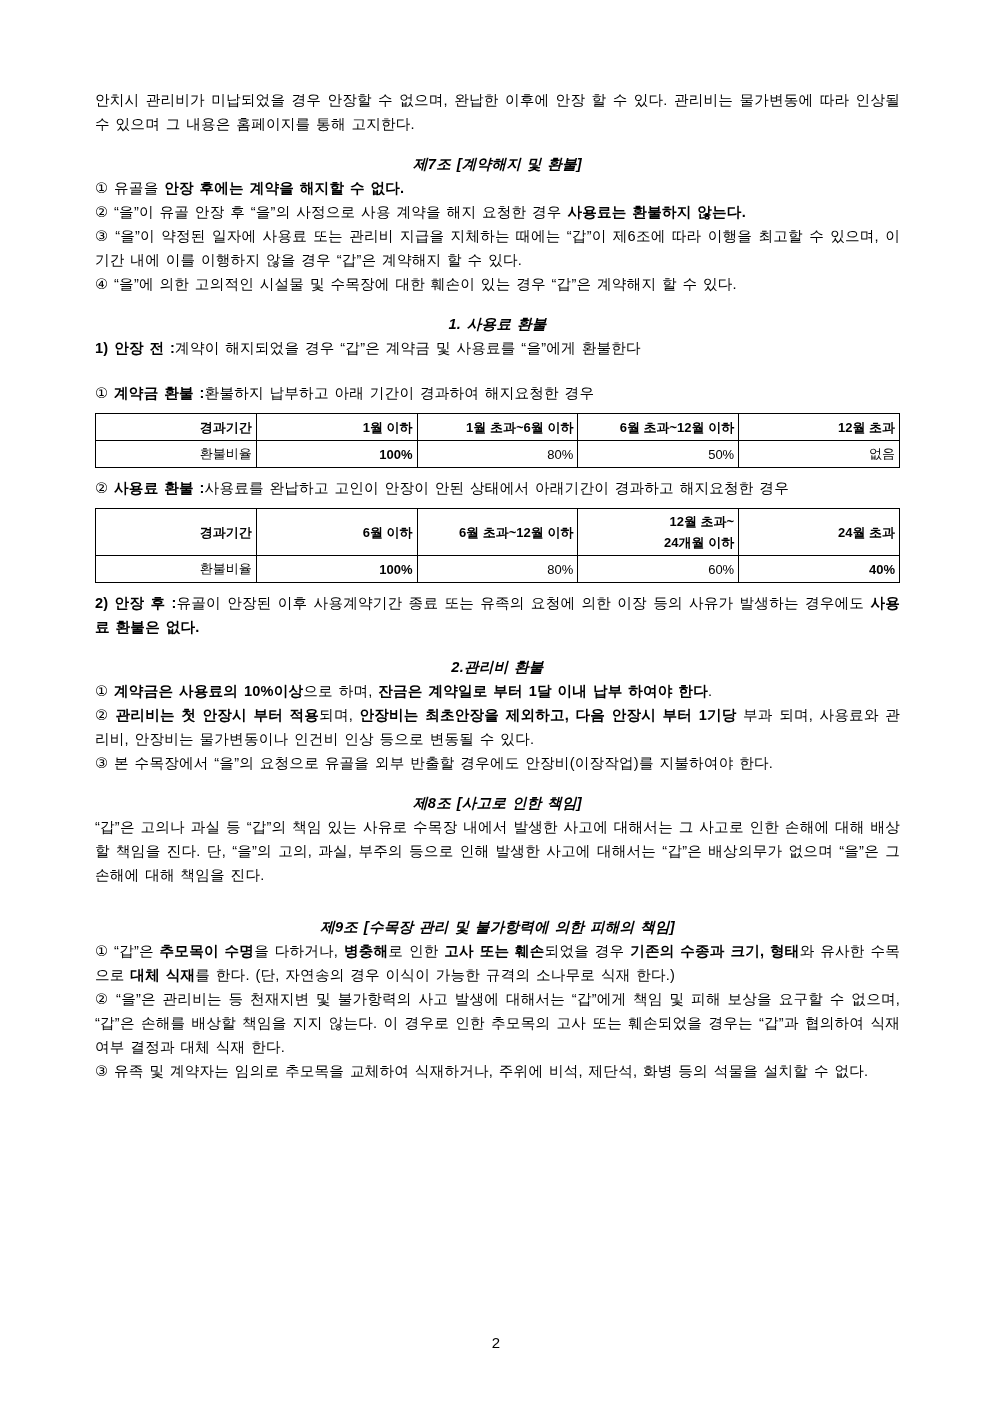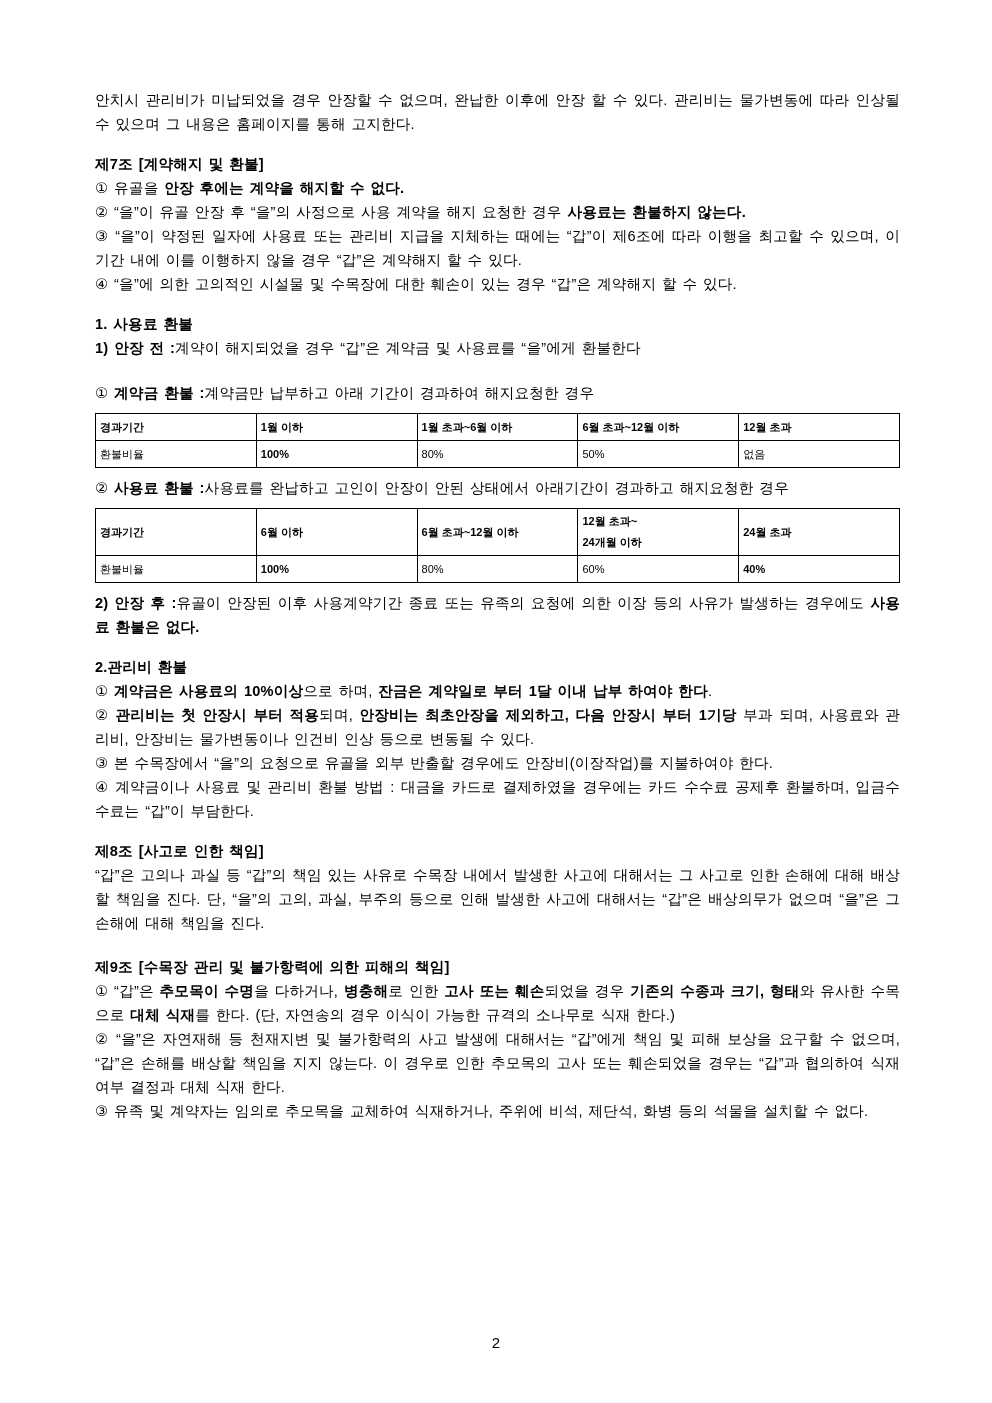--- a/index.html
+++ b/index.html
@@ -18,40 +18,40 @@
       border-radius: 24px;
     }
     .para {
       margin: 0;
       font-size: 14.6px;
       line-height: 24px;
       text-align: justify;
       word-spacing: 1.5px;
       letter-spacing: 0.2px;
     }
-    .heading { font-weight: 700; text-align: left; }
+    .heading { font-weight: 700; text-align: center; font-style: italic; }
     b { font-weight: 700; }
     .indent { text-indent: 9px; }
     .gap10 { margin-top: 4px; }
     .gap12 { margin-top: 6px; }
     .gap16 { margin-top: 16px; }
-    .gap18 { margin-top: 20px; }
+    .gap18 { margin-top: 28px; }
     .gap21 { margin-top: 21px; }
     .gap26 { margin-top: 26px; }
     .tbl {
       width: 100%;
       border-collapse: collapse;
       table-layout: fixed;
       margin: 8px 0;
     }
     .tbl th, .tbl td {
       border: 1.5px solid #000;
-      text-align: left;
+      text-align: right;
       vertical-align: middle;
-      font-size: 11px;
+      font-size: 13px;
       padding: 2px 4px;
       height: 27px;
     }
     .tbl th {
       font-weight: 700;
       white-space: pre-line;
       line-height: 21px;
     }
     .tbl td { font-weight: 400; }
     .tbl td.b { font-weight: 700; margin-left: 12px; }
@@ -72,21 +72,21 @@
 
   <p class="para heading gap16">제7조 [계약해지 및 환불]</p>
   <p class="para"><span>① 유골을 </span><b>안장 후에는 계약을 해지할 수 없다.</b></p>
   <p class="para"><span>② “을”이 유골 안장 후 “을”의 사정으로 사용 계약을 해지 요청한 경우 </span><b>사용료는 환불하지 않는다.</b></p>
   <p class="para">③ “을”이 약정된 일자에 사용료 또는 관리비 지급을 지체하는 때에는 “갑”이 제6조에 따라 이행을 최고할 수 있으며, 이 기간 내에 이를 이행하지 않을 경우 “갑”은 계약해지 할 수 있다.</p>
   <p class="para">④ “을”에 의한 고의적인 시설물 및 수목장에 대한 훼손이 있는 경우 “갑”은 계약해지 할 수 있다.</p>
 
   <p class="para heading gap16">1. 사용료 환불</p>
   <p class="para"><b>1) 안장 전 :</b><span>계약이 해지되었을 경우 “갑”은 계약금 및 사용료를 “을”에게 환불한다</span></p>
 
-  <p class="para gap21"><span>① </span><b>계약금 환불 :</b><span>계약금만 납부하고 아래 기간이 경과하여 해지요청한 경우</span></p>
+  <p class="para gap21"><span>① </span><b>계약금 환불 :</b><span>환불하지 납부하고 아래 기간이 경과하여 해지요청한 경우</span></p>
 
   <table class="tbl">
     <tbody>
         <tr>
       <th>경과기간</th>
       <th>1월 이하</th>
       <th>1월 초과~6월 이하</th>
       <th>6월 초과~12월 이하</th>
       <th>12월 초과</th>
     </tr>
@@ -122,24 +122,23 @@
   </tbody>
     </table>
 
   <p class="para gap12"><b>2) 안장 후 :</b><span>유골이 안장된 이후 사용계약기간 종료 또는 유족의 요청에 의한 이장 등의 사유가 발생하는 경우에도 </span><b>사용료 환불은 없다.</b></p>
 
   <p class="para heading gap16">2.관리비 환불</p>
 
   <p class="para"><span>① </span><b>계약금은 사용료의 10%이상</b><span>으로 하며, </span><b>잔금은 계약일로 부터 1달 이내 납부 하여야 한다</b><span>.</span></p>
   <p class="para"><span>② </span><b>관리비는 첫 안장시 부터 적용</b><span>되며, </span><b>안장비는 최초안장을 제외하고, 다음 안장시 부터 1기당</b><span> 부과 되며, 사용료와 관리비, 안장비는 물가변동이나 인건비 인상 등으로 변동될 수 있다.</span></p>
   <p class="para">③ 본 수목장에서 “을”의 요청으로 유골을 외부 반출할 경우에도 안장비(이장작업)를 지불하여야 한다.</p>
-  <p class="para">④ 계약금이나 사용료 및 관리비 환불 방법 : 대금을 카드로 결제하였을 경우에는 카드 수수료 공제후 환불하며, 입금수수료는 “갑”이 부담한다.</p>
 
   <p class="para heading gap16">제8조 [사고로 인한 책임]</p>
   <p class="para">“갑”은 고의나 과실 등 “갑”의 책임 있는 사유로 수목장 내에서 발생한 사고에 대해서는 그 사고로 인한 손해에 대해 배상할 책임을 진다. 단, “을”의 고의, 과실, 부주의 등으로 인해 발생한 사고에 대해서는 “갑”은 배상의무가 없으며 “을”은 그 손해에 대해 책임을 진다.</p>
 
   <p class="para heading gap18">제9조 [수목장 관리 및 불가항력에 의한 피해의 책임]</p>
   <p class="para"><span>① “갑”은 </span><b>추모목이 수명</b><span>을 다하거나, </span><b>병충해</b><span>로 인한 </span><b>고사 또는 훼손</b><span>되었을 경우 </span><b>기존의 수종과 크기, 형태</b><span>와 유사한 수목으로 </span><b>대체 식재</b><span>를 한다. (단, 자연송의 경우 이식이 가능한 규격의 소나무로 식재 한다.)</span></p>
-  <p class="para">② “을”은 자연재해 등 천재지변 및 불가항력의 사고 발생에 대해서는 “갑”에게 책임 및 피해 보상을 요구할 수 없으며, “갑”은 손해를 배상할 책임을 지지 않는다. 이 경우로 인한 추모목의 고사 또는 훼손되었을 경우는 “갑”과 협의하여 식재 여부 결정과 대체 식재 한다.</p>
+  <p class="para">② “을”은 관리비는 등 천재지변 및 불가항력의 사고 발생에 대해서는 “갑”에게 책임 및 피해 보상을 요구할 수 없으며, “갑”은 손해를 배상할 책임을 지지 않는다. 이 경우로 인한 추모목의 고사 또는 훼손되었을 경우는 “갑”과 협의하여 식재 여부 결정과 대체 식재 한다.</p>
   <p class="para">③ 유족 및 계약자는 임의로 추모목을 교체하여 식재하거나, 주위에 비석, 제단석, 화병 등의 석물을 설치할 수 없다.</p>
 
   <div class="pagenum">2</div>
 </div>
 
 </body></html>

